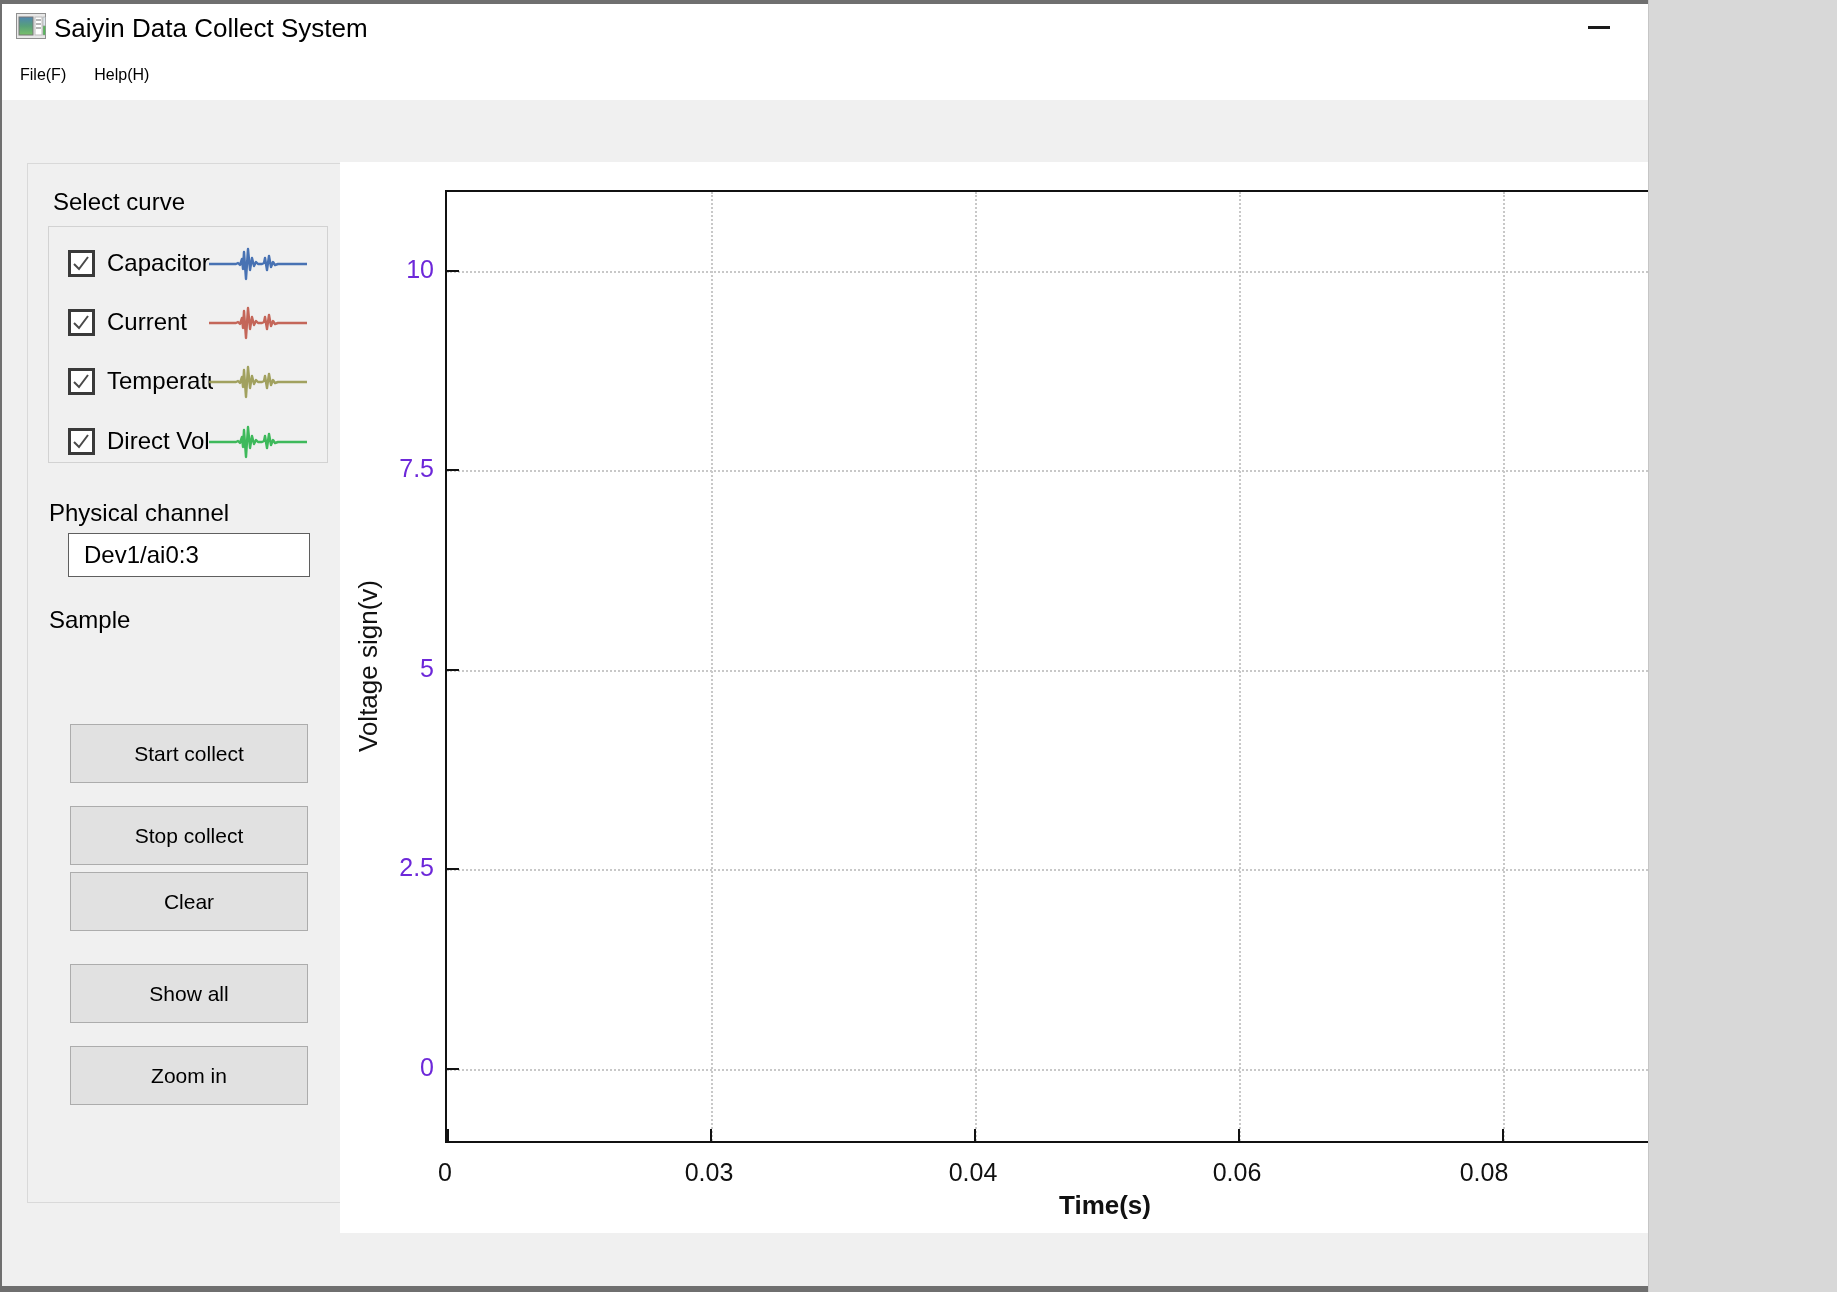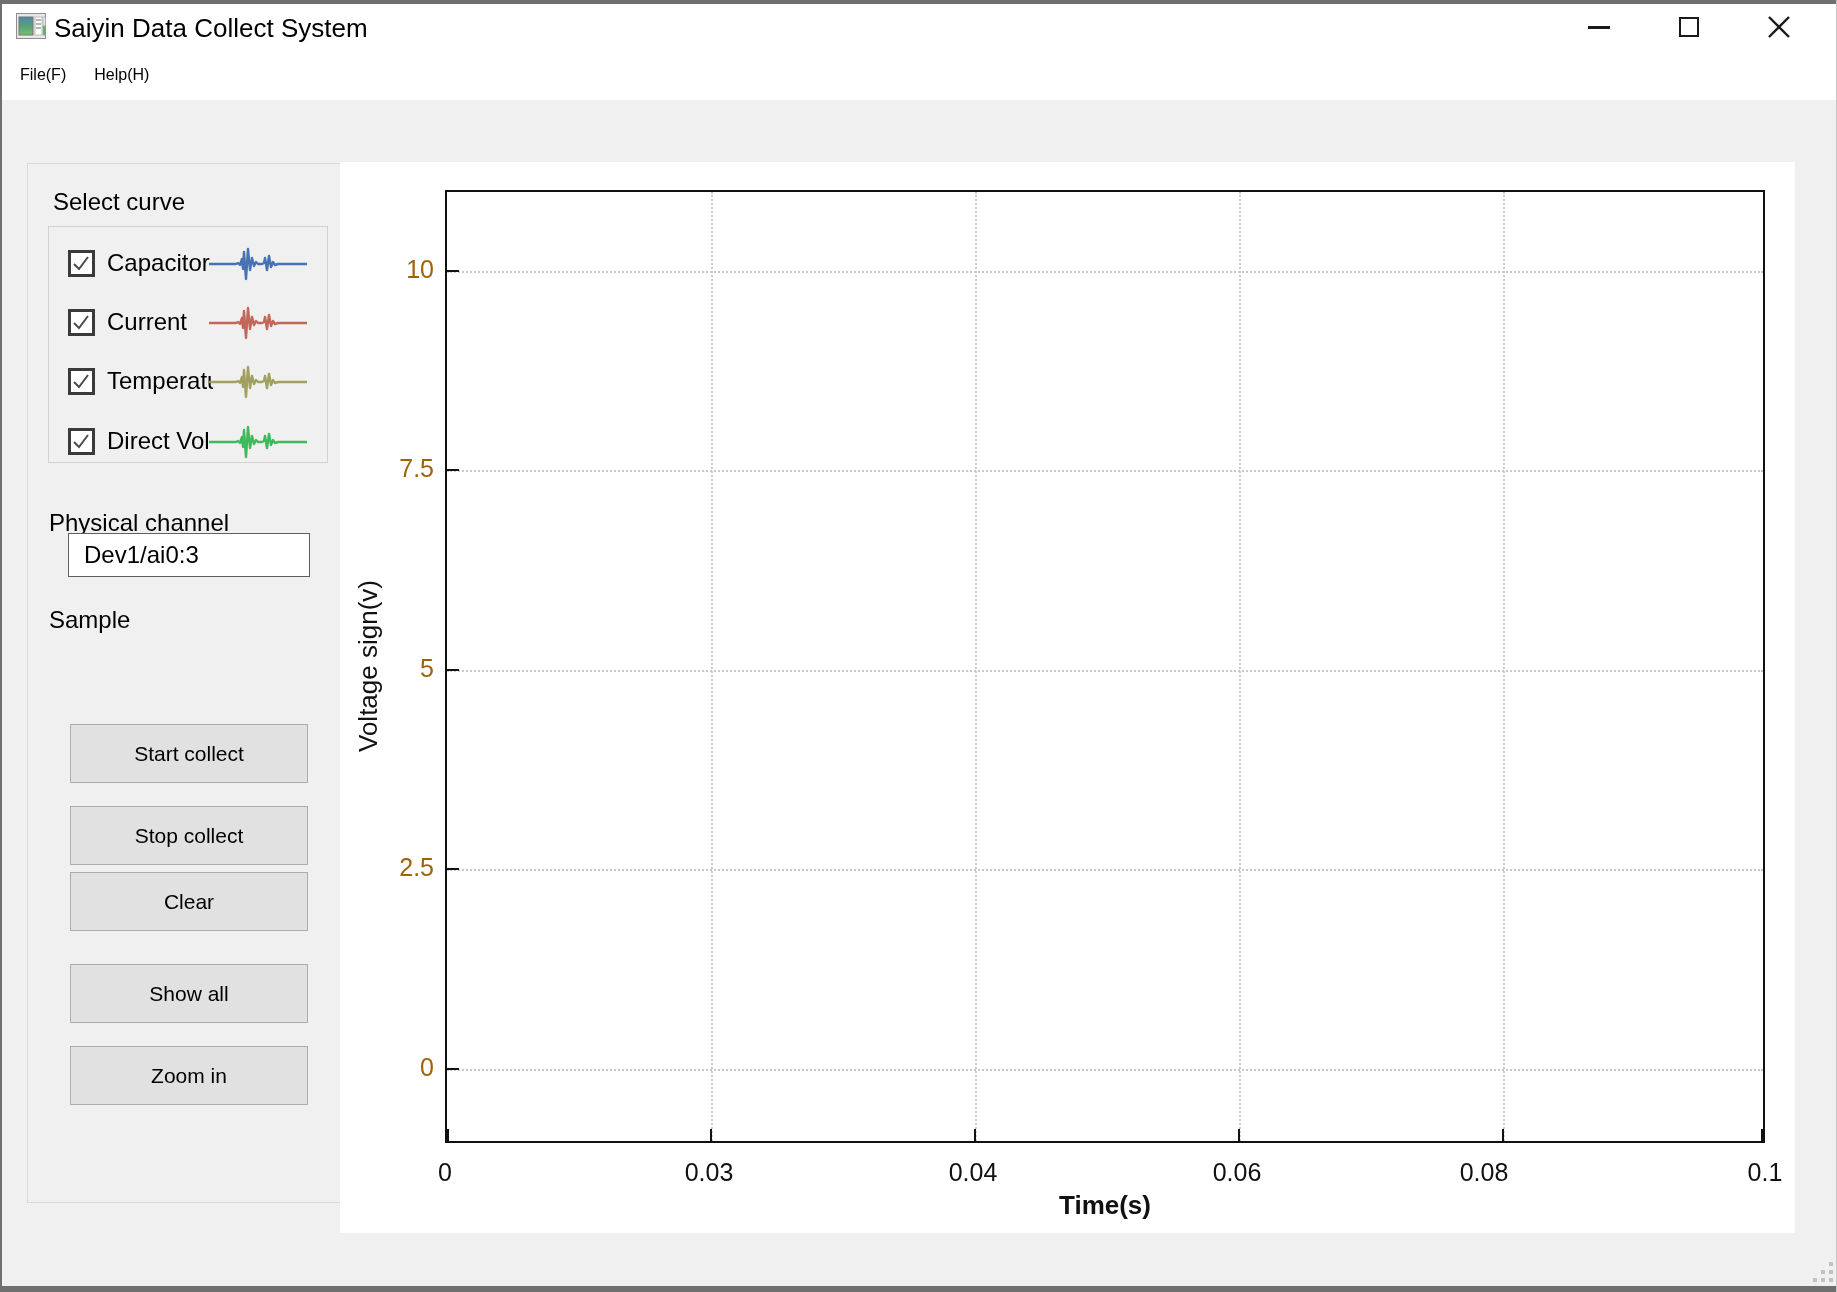--- a/index.html
+++ b/index.html
@@ -1,18 +1,18 @@
 <!DOCTYPE html>
 <html><head>
 <meta charset="utf-8">
 <style>
   html,body{margin:0;padding:0;background:#d8d8d8;}
   *{box-sizing:border-box;}
   .window{
-    position:relative;width:1837px;height:1292px;background:#f0f0f0;
+    position:relative;width:1649px;height:1292px;background:#f0f0f0;
     font-family:"Liberation Sans",sans-serif;color:#000;overflow:hidden;
     border-left:2px solid #6f6f6f;border-right:1px solid #c6c6c6;
   }
   .edge-top{position:absolute;left:0;top:0;width:100%;height:4px;background:#6f6f6f;}
   .edge-bottom{position:absolute;left:0;bottom:0;width:100%;height:6px;background:#6f6f6f;}
 
   
   .titlebar{position:absolute;left:0;top:4px;width:100%;height:46px;background:#ffffff;}
   .app-icon{position:absolute;left:14px;top:9px;width:30px;height:26px;}
   .title-text{position:absolute;left:52px;top:9px;font-size:26px;line-height:30px;color:#000;white-space:nowrap;}
@@ -48,21 +48,21 @@
     font-family:"Liberation Sans",sans-serif;font-size:21px;color:#000;cursor:default;
   }
 
   
   .chart-panel{position:absolute;left:338px;top:62px;width:1455px;height:1071px;background:#ffffff;}
   .plot{position:absolute;left:105px;top:28px;width:1320px;height:953px;border:2px solid #111;}
   .hgrid{position:absolute;left:0;width:100%;height:0;border-top:2px dotted #c8c8c8;}
   .vgrid{position:absolute;top:0;height:100%;width:0;border-left:2px dotted #c8c8c8;}
   .ytick{position:absolute;left:0;width:12px;height:2px;background:#111;}
   .xtick{position:absolute;bottom:0;width:2px;height:12px;background:#111;}
-  .ytick-label{position:absolute;width:80px;text-align:right;font-size:25px;line-height:36px;color:#a16207;}
+  .ytick-label{position:absolute;width:80px;text-align:right;font-size:25px;line-height:36px;color:#6d28d9;}
   .xtick-label{position:absolute;width:110px;text-align:center;font-size:25px;line-height:36px;color:#111;transform:translateX(-50%);}
   .xlabel{position:absolute;left:765px;top:1028px;transform:translateX(-50%);font-size:26px;color:#111;font-weight:bold;}
   .ylabel{position:absolute;left:-105px;top:487px;width:270px;height:34px;text-align:center;font-size:26px;color:#111;transform:rotate(-90deg);}
 
   
   .grip{position:absolute;left:1811px;top:1262px;width:22px;height:22px;}
   .grip i{position:absolute;width:4px;height:4px;background:#c1c1c1;}
 </style>
 </head>
 <body>
@@ -158,21 +158,21 @@
                 <polyline points="3,11 8,16 17,4" fill="none" stroke="#4a4a4a" stroke-width="2"></polyline>
               </svg>
           </div>
           <span class="curve-label">Direct Vol</span>
           <svg class="wave" viewBox="0 0 100 36">
             <path fill="none" stroke-width="2.4" stroke-linejoin="round" opacity="0.92" d="M1 18 H28 L30 17 L32 19 L34 13 L35 23 L36 6 L38 33 L40 3 L42 24 L44 12 L46 20 L48 16 L50 18 H54 L56 17 L57 12 L59 24 L61 10 L63 21 L65 16 L67 19 L70 18 H99" stroke="#2fb44e"></path>
           </svg>
         </div>
       </div>
 
-      <div class="field-label" style="top:345px;text-align:center;">Physical channel</div>
+      <div class="field-label" style="top:335px;text-align:center;">Physical channel</div>
       <input class="text-input" style="top: 369px; height: 44px;" type="text" value="Dev1/ai0:3">
 
       <div class="field-label" style="top:442px;">Sample</div>
 
       <button class="side-btn" style="top:560px;">Start collect</button>
       <button class="side-btn" style="top:642px;">Stop collect</button>
       <button class="side-btn" style="top:708px;">Clear</button>
       <button class="side-btn" style="top:800px;">Show all</button>
       <button class="side-btn" style="top:882px;">Zoom in</button>
     </div>

